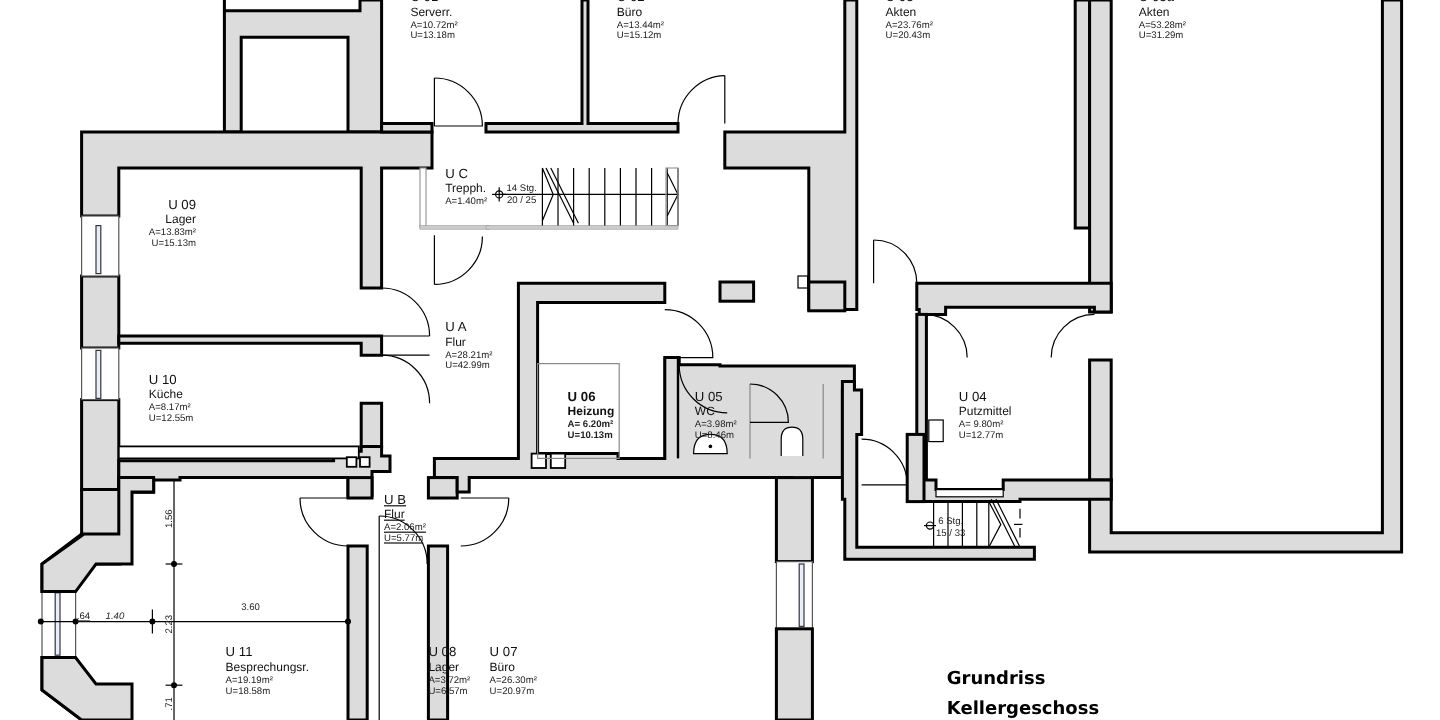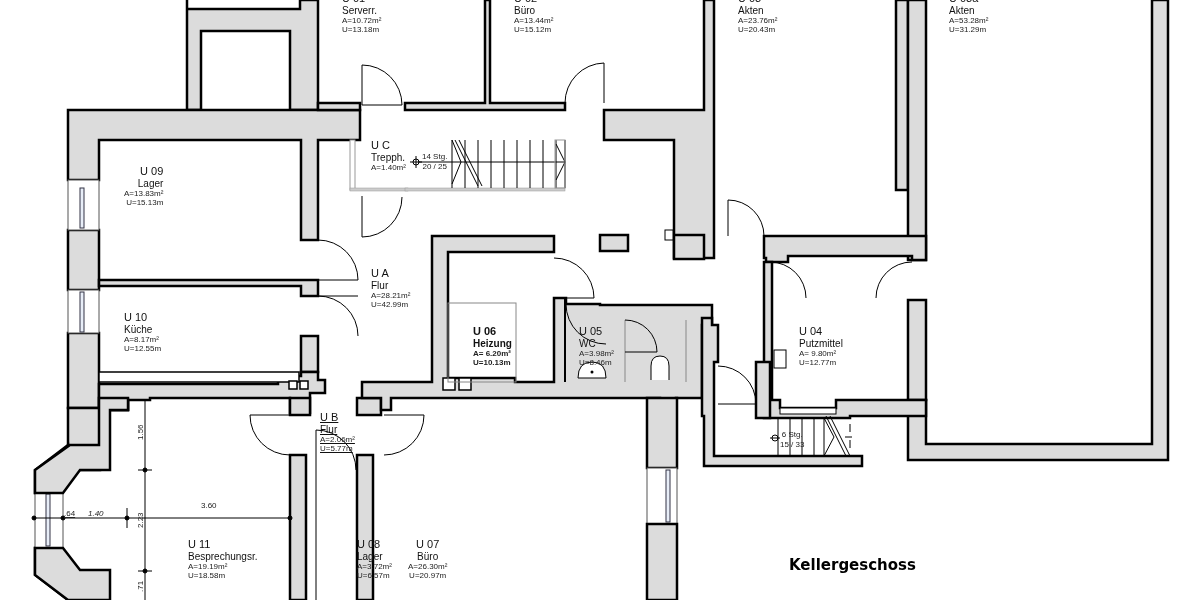--- a/index.html
+++ b/index.html
@@ -265,21 +265,21 @@
   <span class="name">Besprechungsr.</span>
   <span class="area">A=19.19m²</span>
   <span class="perim">U=18.58m</span>
 </div>
 <div class="label" style="left:337px; top:538px;margin-left:20px;">
   <span class="id">U 08</span>
   <span class="name">Lager</span>
   <span class="area">A=3.72m²</span>
   <span class="perim">U=6.57m</span>
 </div>
-<div class="label" style="left:408px; top:538px;text-align:center;">
+<div class="label" style="left:408px; top:538px;">
   <span class="id">U 07</span>
   <span class="name">Büro</span>
   <span class="area">A=26.30m²</span>
   <span class="perim">U=20.97m</span>
 </div>
 
 <div class="stairtxt" style="left:422px; top:152px;">
   <div>14 Stg.</div>
   <div>20 / 25</div>
 </div>
@@ -289,14 +289,15 @@
 </div>
 
 <div class="dim" style="left:64px; top:509px;text-decoration:underline;">.64</div>
 <div class="dim" style="left:88px; top:509px;font-style:italic;">1.40</div>
 <div class="dim" style="left:201px; top:501px;">3.60</div>
 <div class="dim v" style="left:136px; top:440px;">1.56</div>
 <div class="dim v" style="left:136px; top:528px;">2.23</div>
 <div class="dim v" style="left:136px; top:592px;">.71</div>
 
 <div class="title">
+  <div>Grundriss</div>
   <div>Kellergeschoss</div>
 </div>
 
 </body></html>

